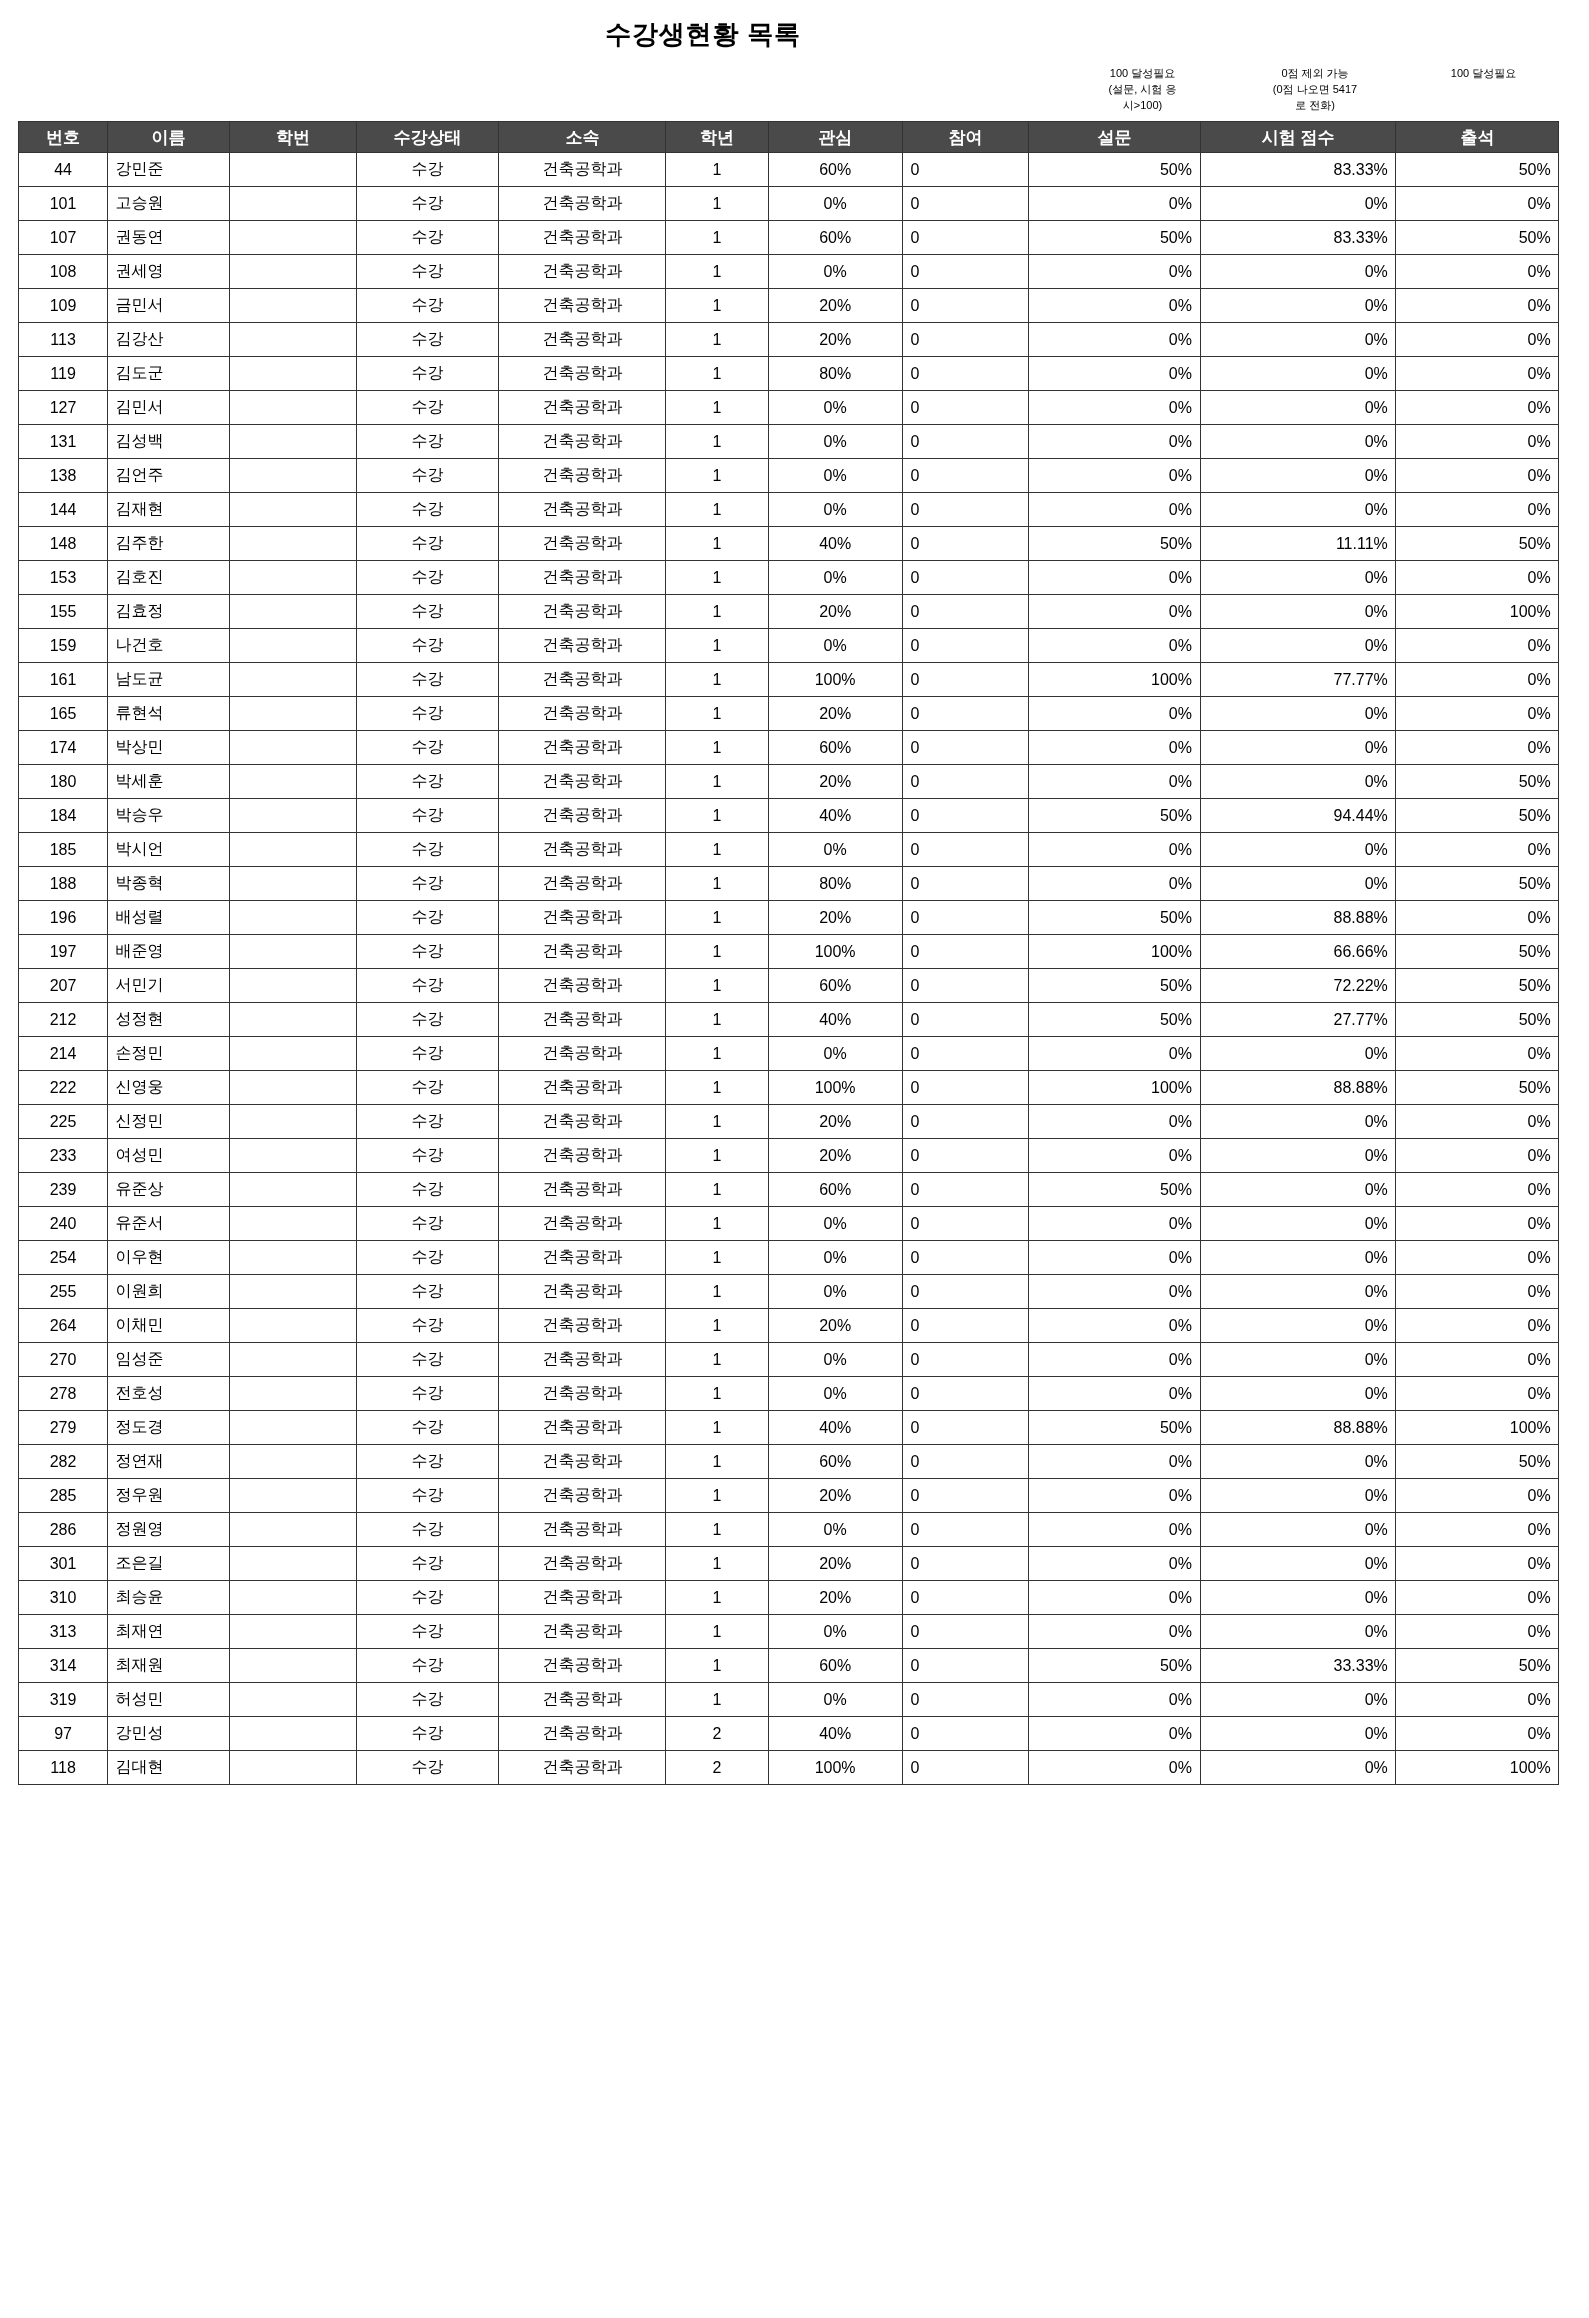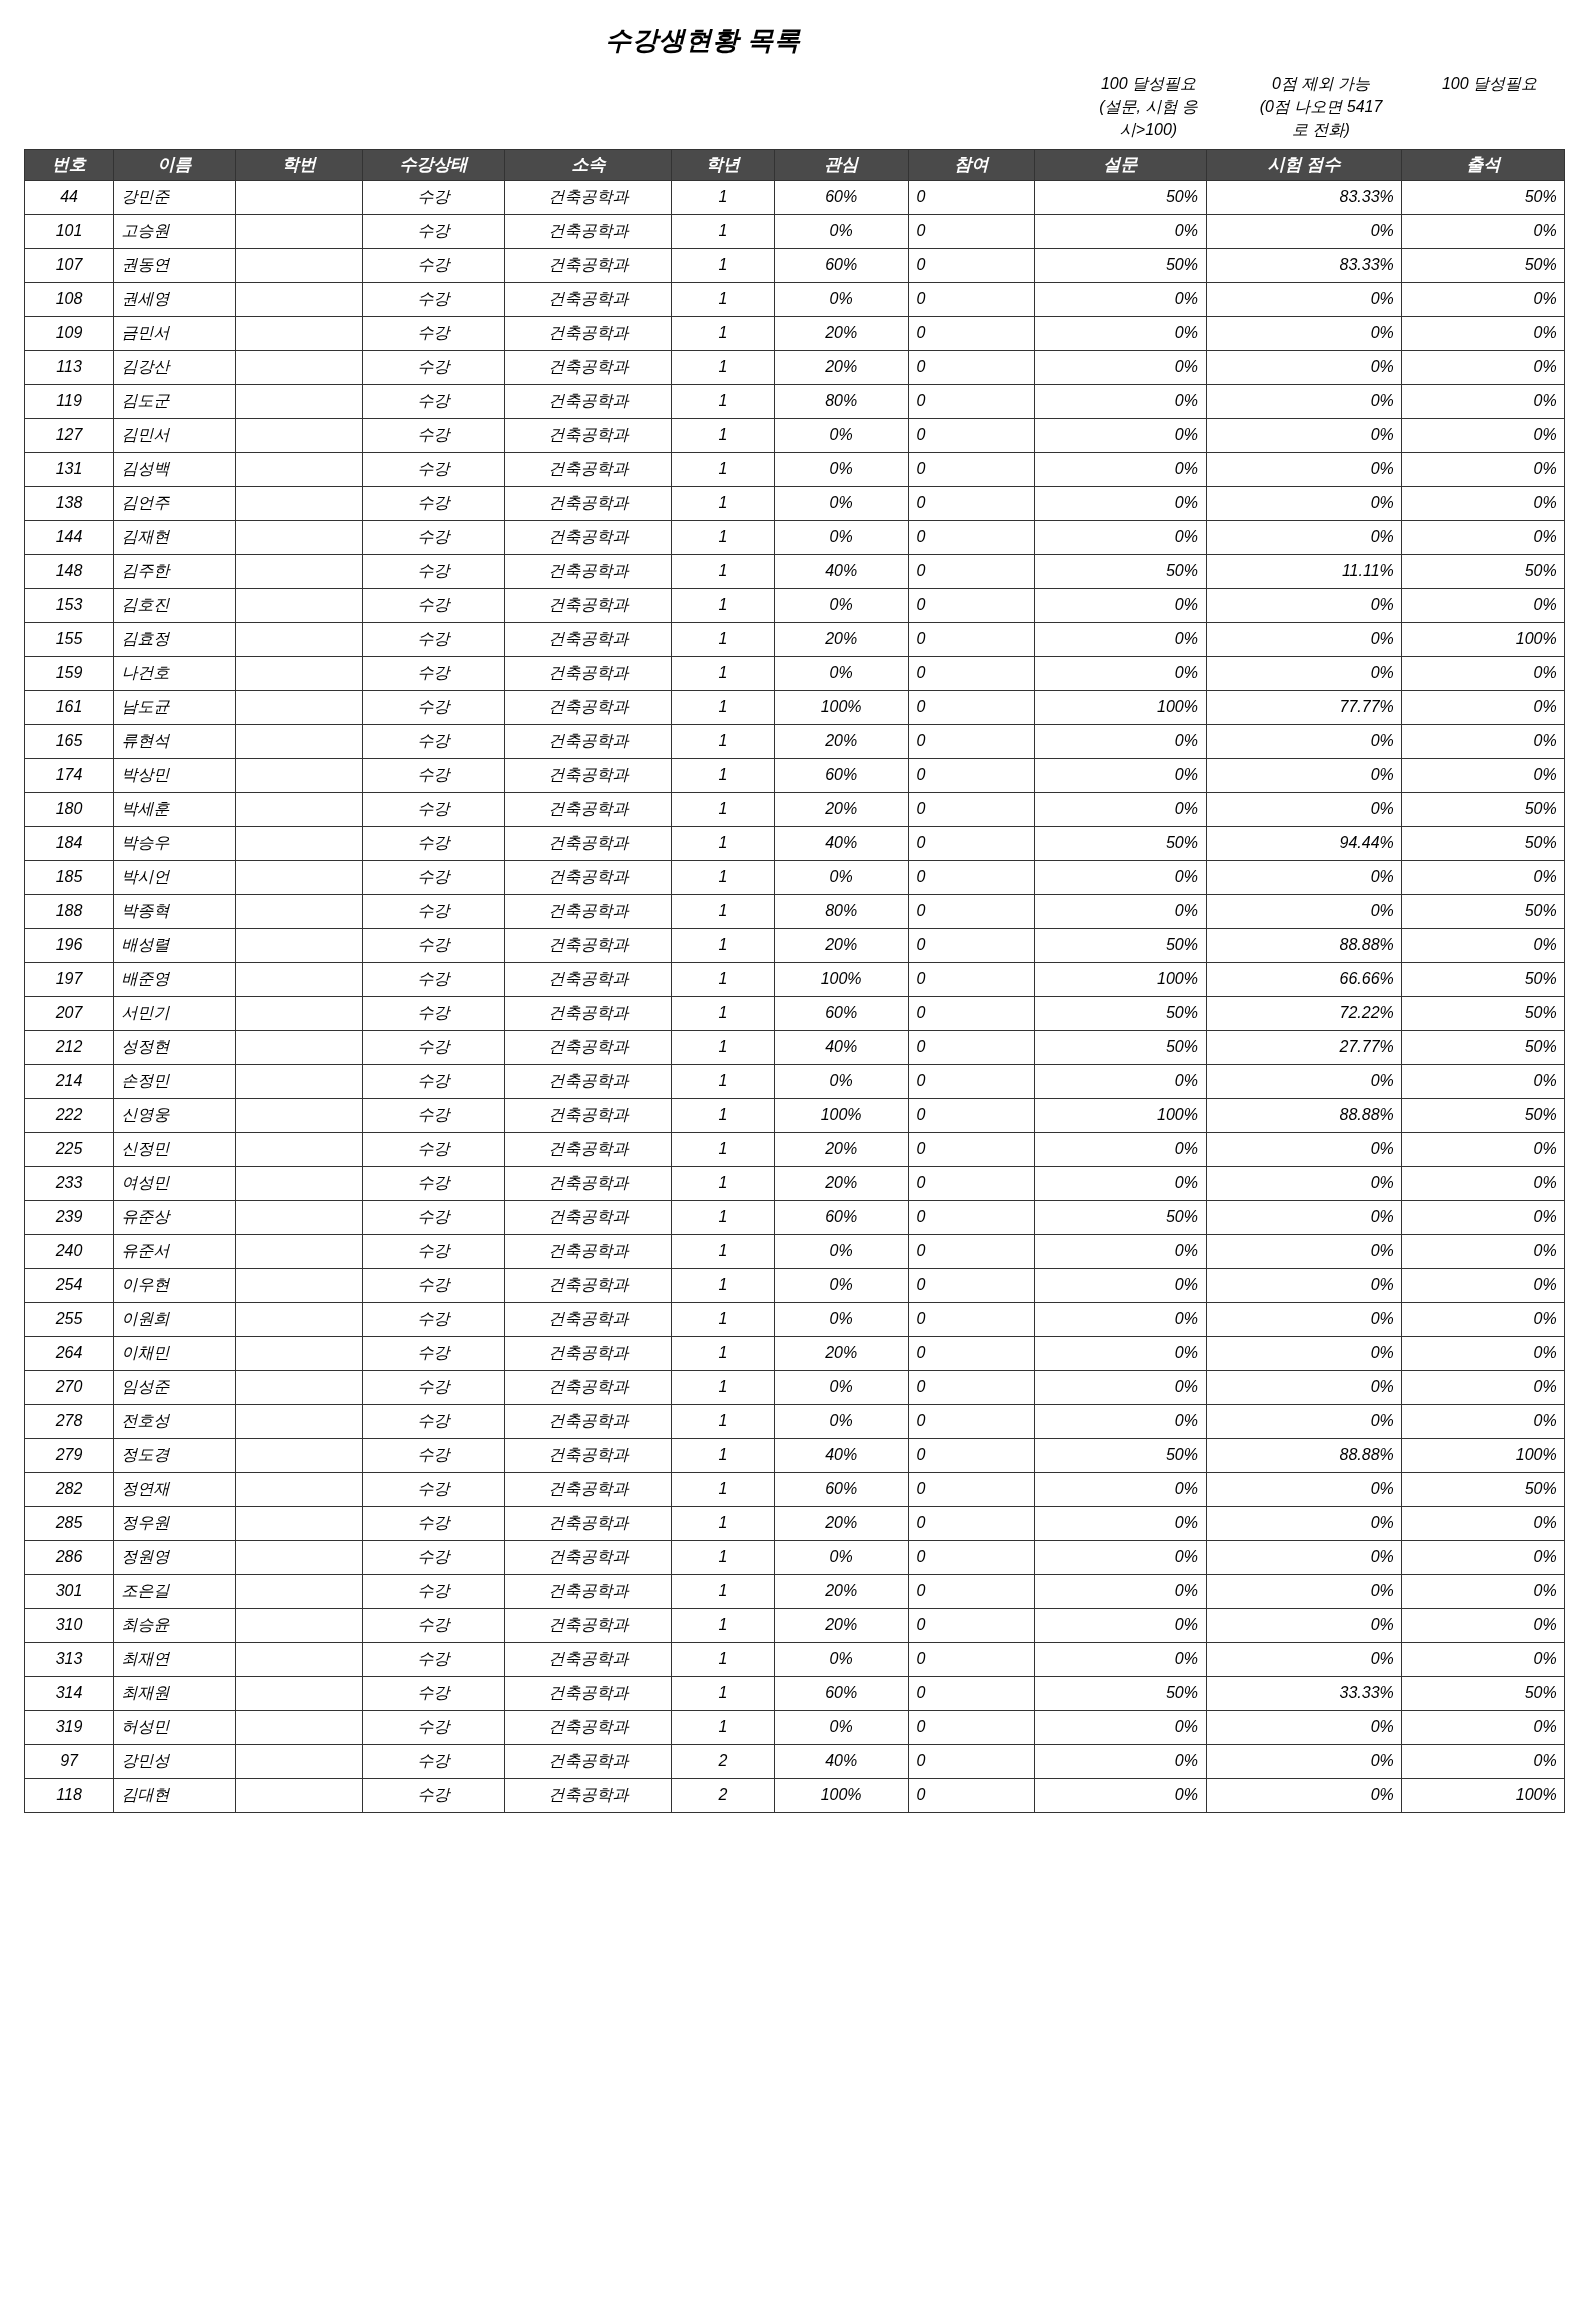--- a/index.html
+++ b/index.html
@@ -8,40 +8,39 @@
     background: #ffffff;
   }
   body {
     width: 1589px;
     font-family: "Liberation Sans", sans-serif;
     color: #000000;
   }
   .page {
     width: 1406px;
     box-sizing: border-box;
-    padding: 6px;
-    font-style: italic;
+    padding: 0;
   }
   .page-title {
     text-align: center;
     font-size: 26px;
     font-weight: bold;
     letter-spacing: 0.8px;
     padding-top: 17px;
     padding-bottom: 12.2px;
   }
   .notes-row {
     display: flex;
     width: 1589px;
     box-sizing: border-box;
     padding: 0 29px 0 0;
     justify-content: flex-end;
   }
   .note {
-    font-size: 16px;
+    font-size: 11px;
     line-height: 1.45;
     text-align: center;
     box-sizing: border-box;
     padding: 1.5px 3.1px 7.7px 3.1px;
   }
   .note.n1 { width: 161px; }
   .note.n2 { width: 184px; }
   .note.n3 { width: 153px; }
   .note .ln { display: block; white-space: nowrap; }
 

